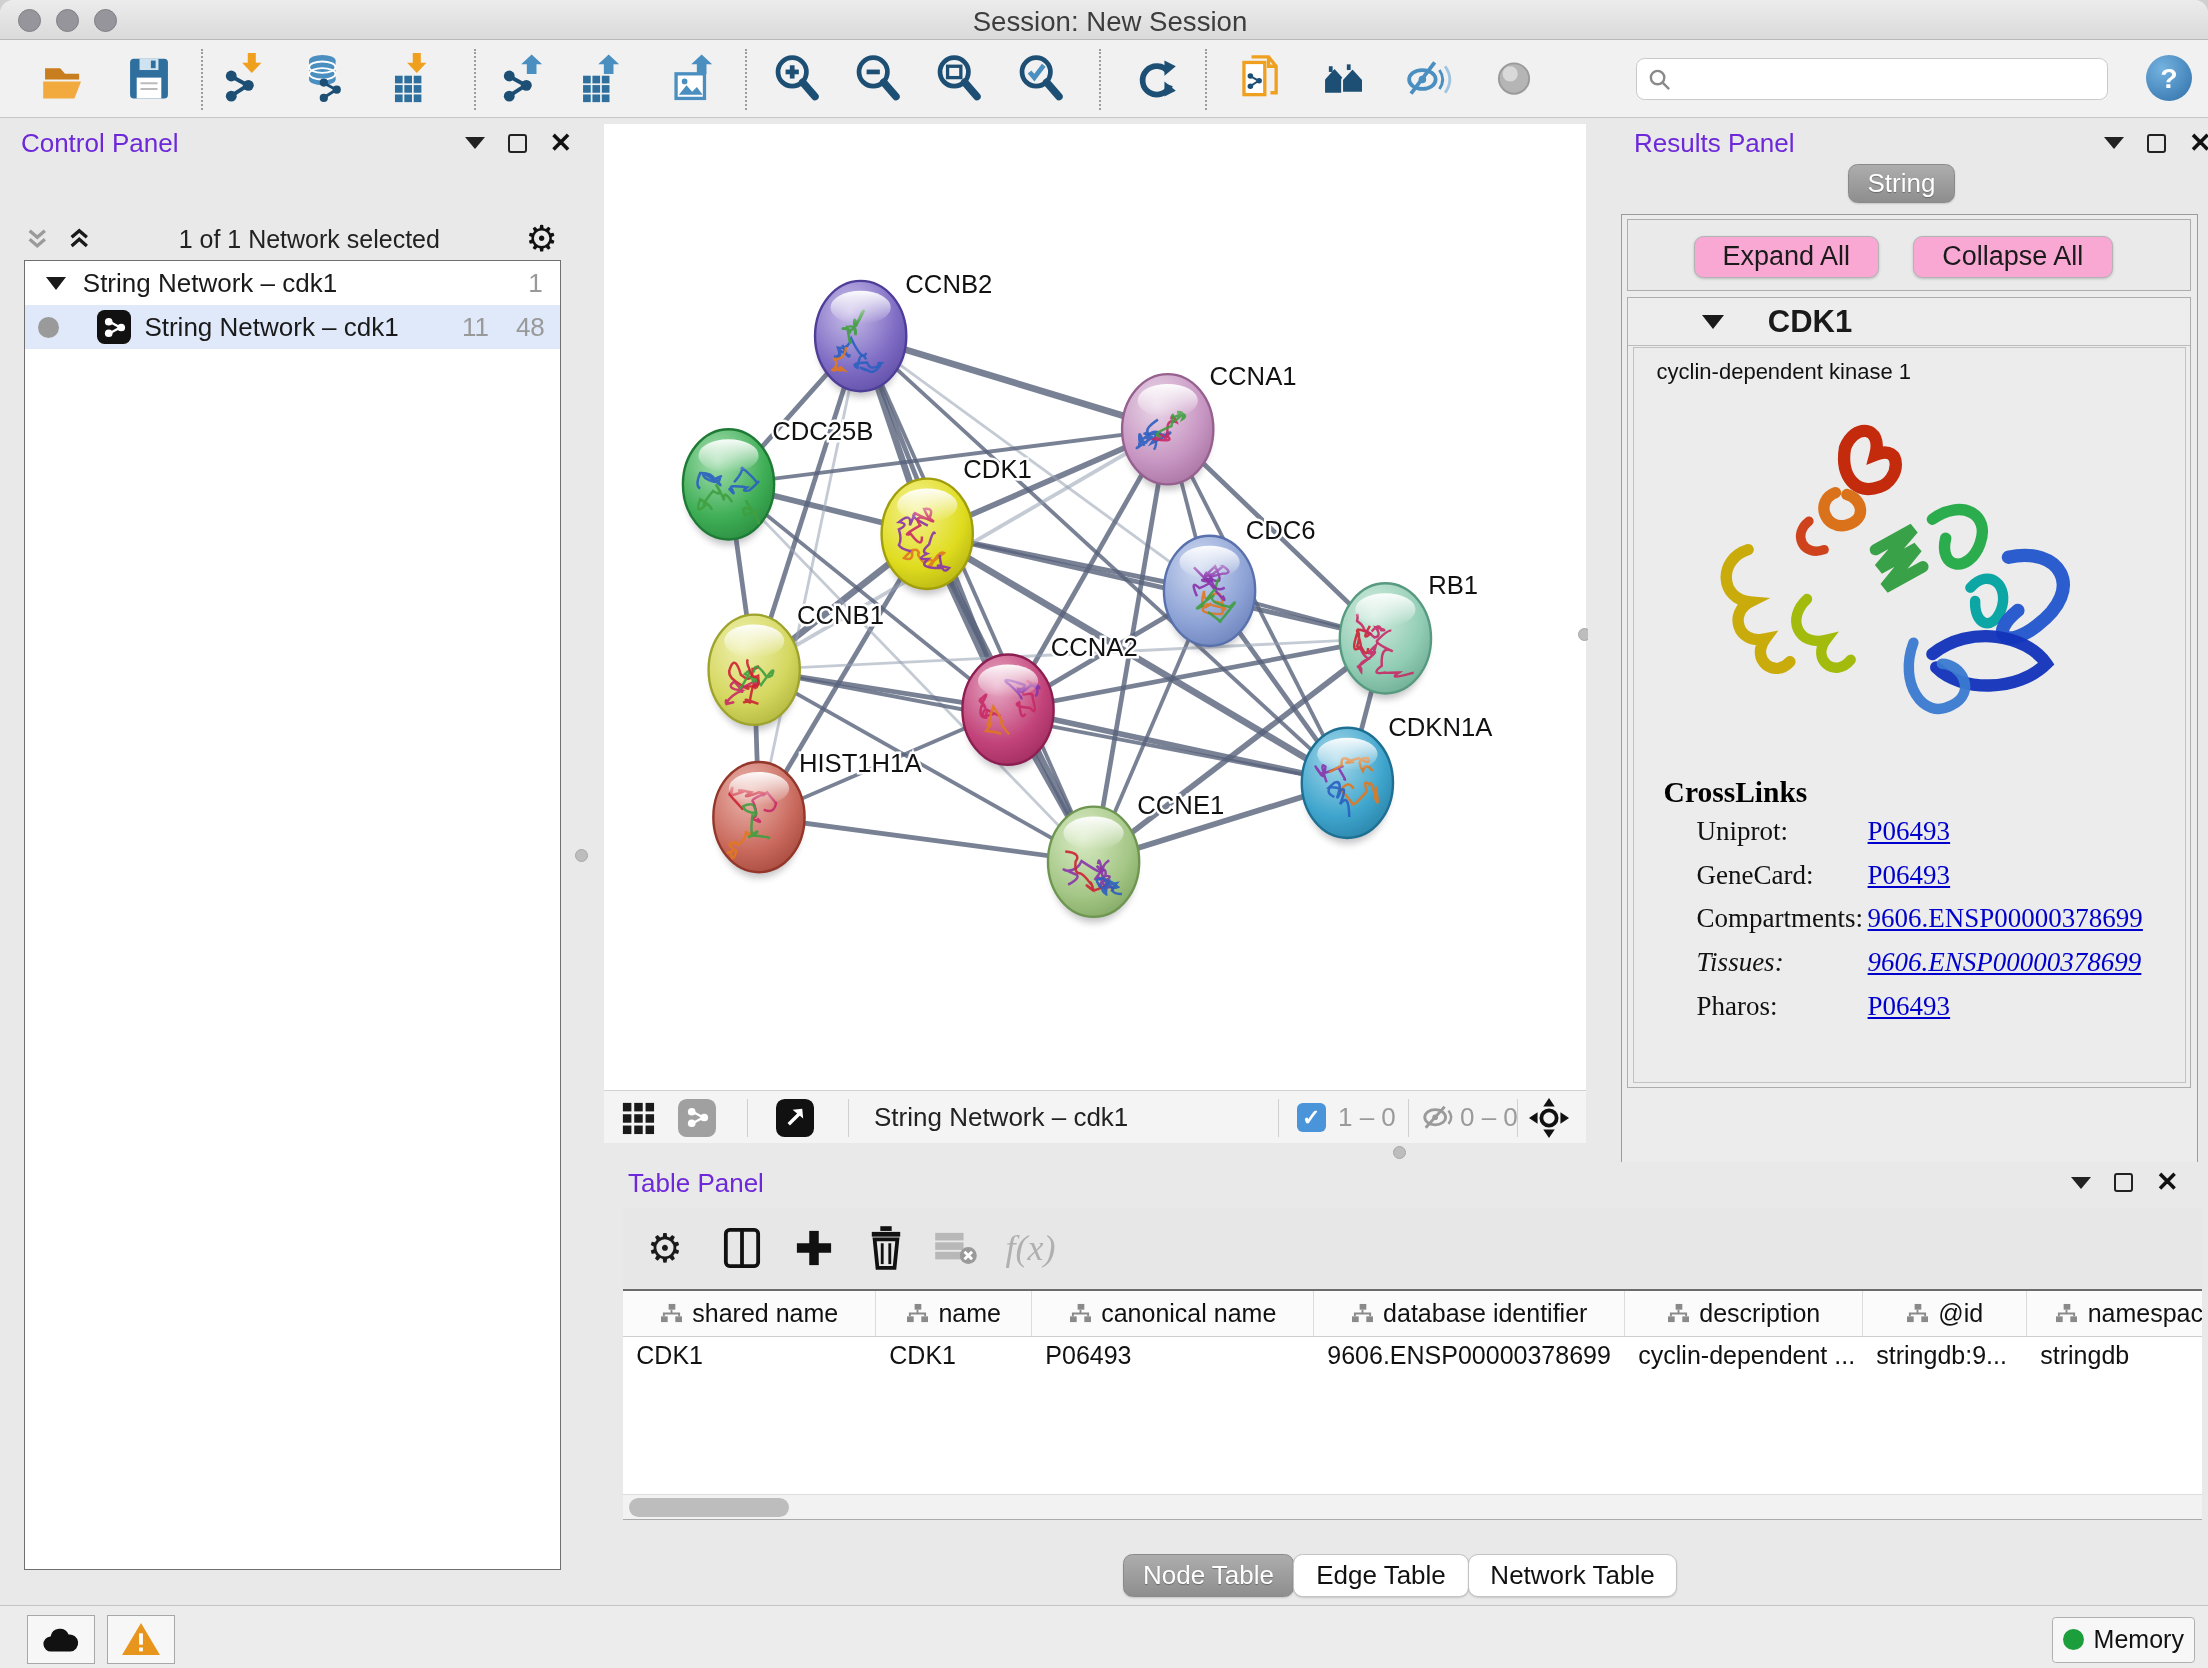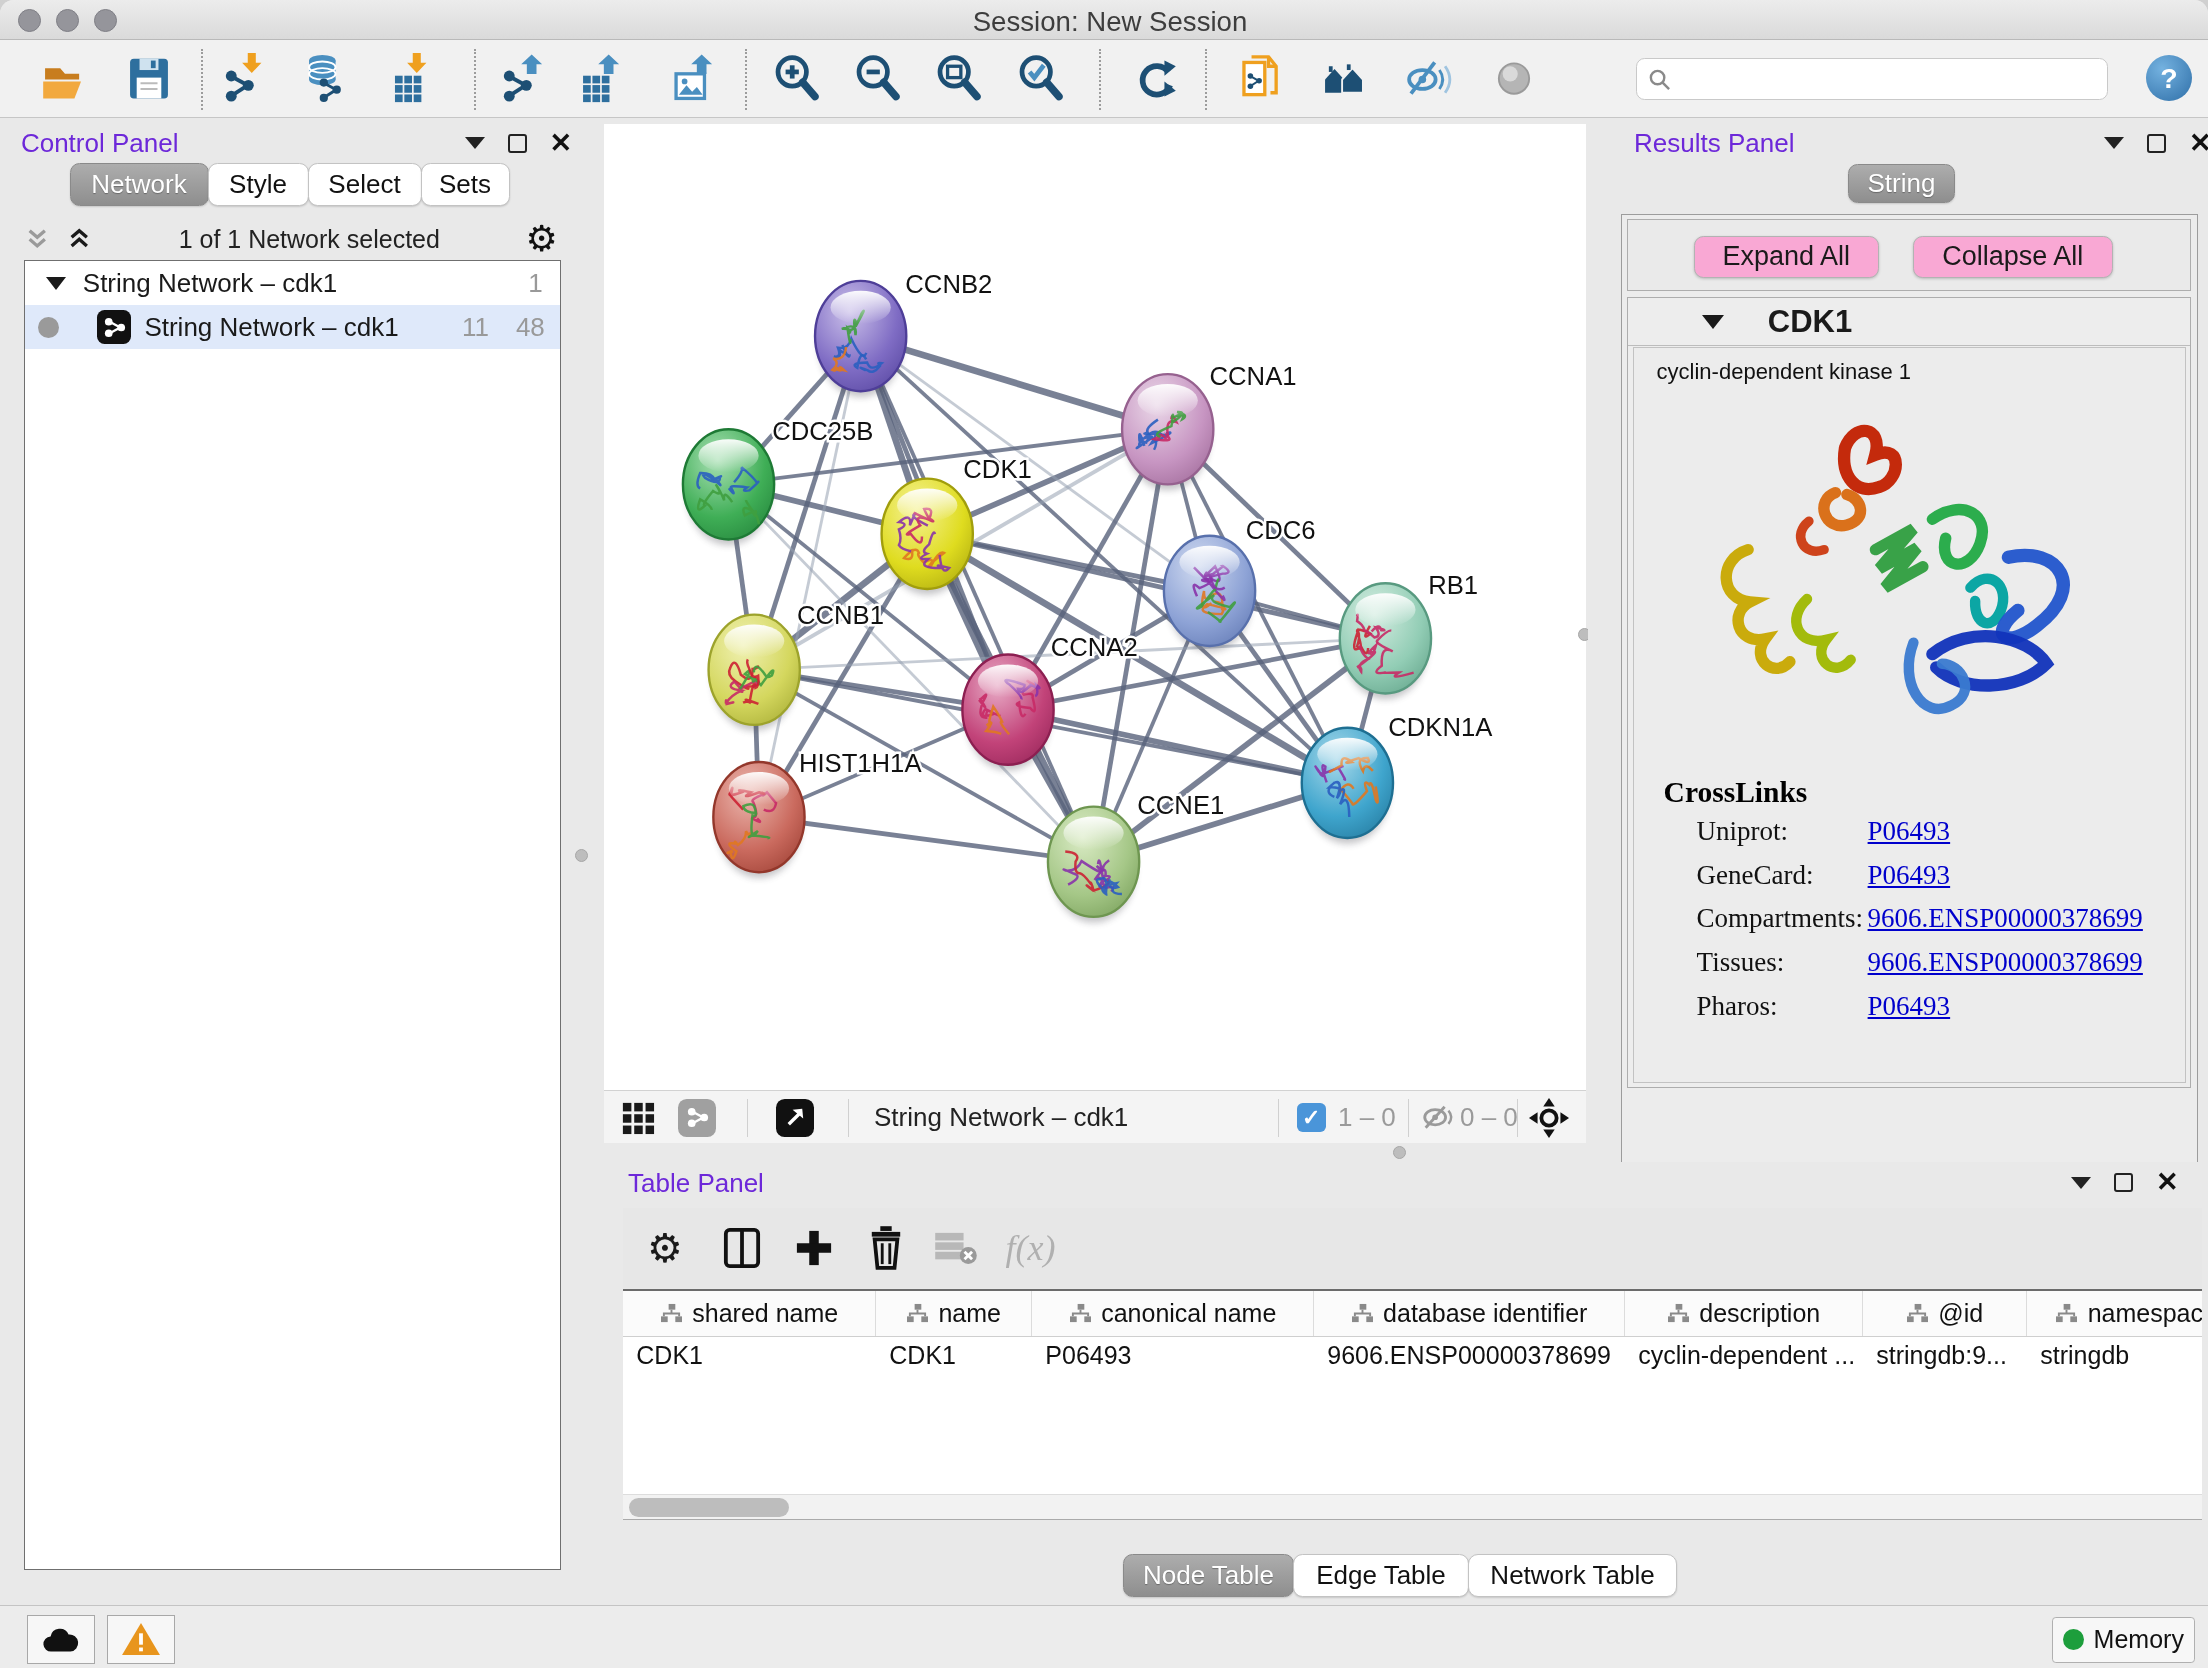--- a/index.html
+++ b/index.html
@@ -315,26 +315,20 @@
     <div class="helpbtn">?</div>
   </div>
 
   <div class="ctrlpanel">
     <div class="phead" style="left:11.4px;top:3.8px">Control Panel</div>
     <div class="phead-ctl" style="left:455px;top:9.5px">
       <div class="tri-down"></div>
       <div class="float-sq"></div>
       <div class="close-x">✕</div>
     </div>
-    <div class="tabrow" style="left:61px;top:39px" id="ctrl-tabs">
-        <div class="tab sel" style="width: 139px;">Network</div>
-        <div class="tab" style="width: 101px;">Style</div>
-        <div class="tab" style="width: 114px;">Select</div>
-        <div class="tab" style="width: 89px;">Sets</div>
-      </div>
     <div class="subhdr">
       <svg width="28.5" height="28.5" viewBox="0 0 30 30">
         <polyline points="7,6 15,13 23,6" fill="none" stroke="#9a9a9a" stroke-width="3.5"></polyline>
         <polyline points="7,15 15,22 23,15" fill="none" stroke="#9a9a9a" stroke-width="3.5"></polyline>
       </svg>
       <svg width="28.5" height="28.5" viewBox="0 0 30 30" style="margin-left:13.3px">
         <polyline points="7,13 15,6 23,13" fill="none" stroke="#1a1a1a" stroke-width="3.5"></polyline>
         <polyline points="7,22 15,15 23,22" fill="none" stroke="#1a1a1a" stroke-width="3.5"></polyline>
       </svg>
       <div class="lbl">1 of 1 Network selected</div>
@@ -703,21 +697,21 @@
                 <a href="#">P06493</a>
               </div>
               <div class="xl-row" style="top: 512px;">
                 <span class="xl-lbl">GeneCard:</span>
                 <a href="#">P06493</a>
               </div>
               <div class="xl-row" style="top: 555px;">
                 <span class="xl-lbl">Compartments:</span>
                 <a href="#">9606.ENSP00000378699</a>
               </div>
-              <div class="xl-row" style="top: 599px;">
+              <div class="xl-row" style="top: 599px; font-style: italic;">
                 <span class="xl-lbl">Tissues:</span>
                 <a href="#">9606.ENSP00000378699</a>
               </div>
               <div class="xl-row" style="top: 643px;">
                 <span class="xl-lbl">Pharos:</span>
                 <a href="#">P06493</a>
               </div>
             </div>
         </div>
       </div>

